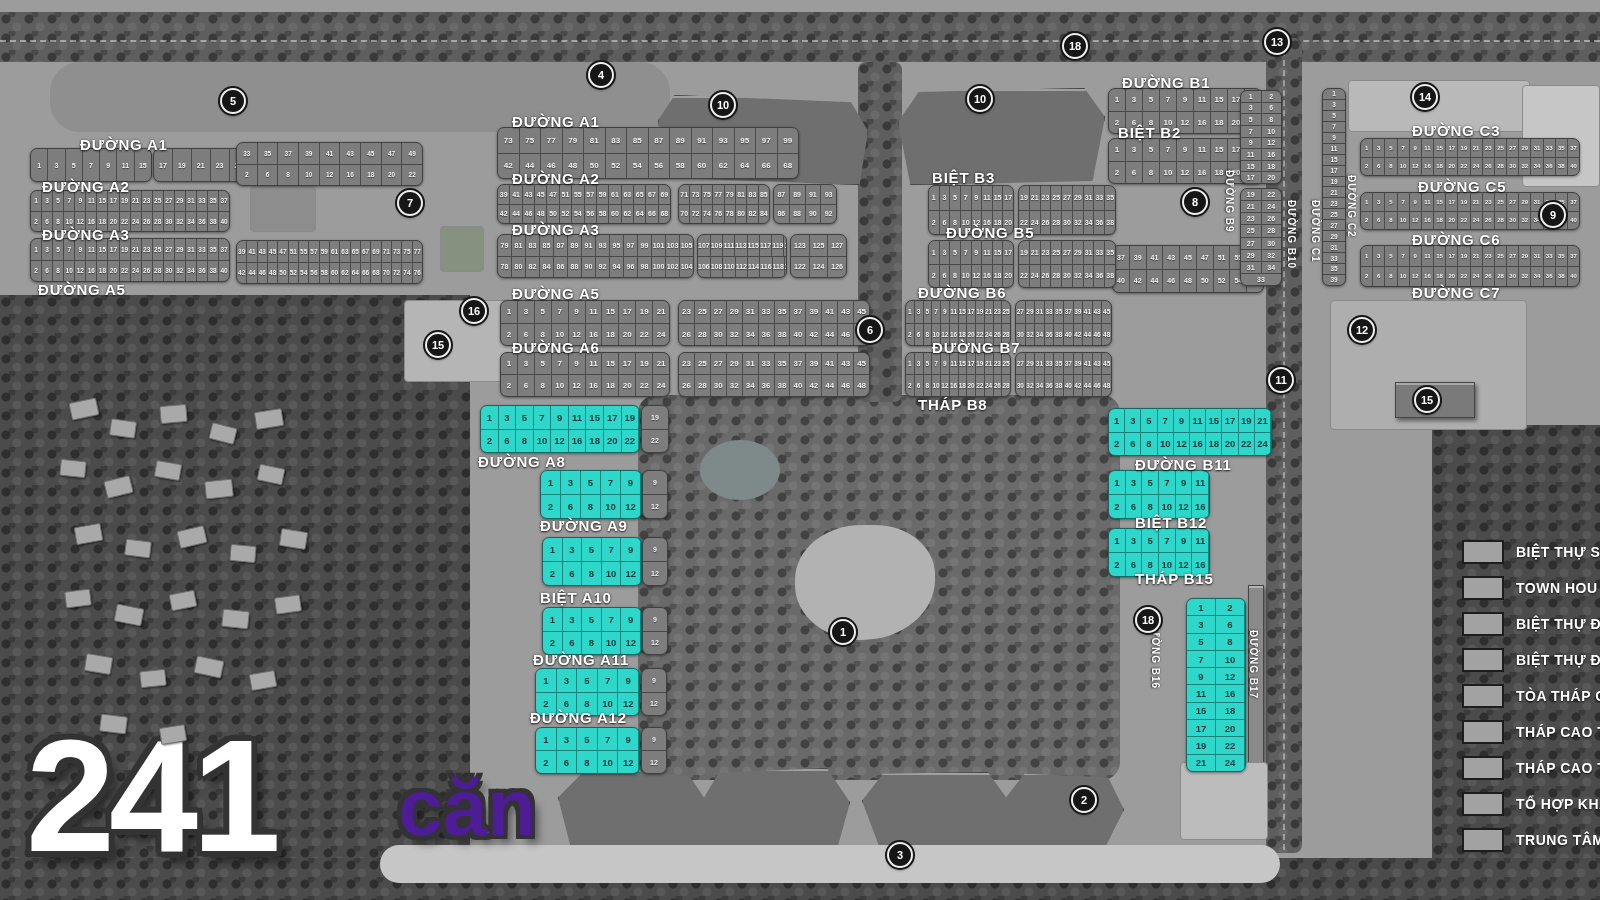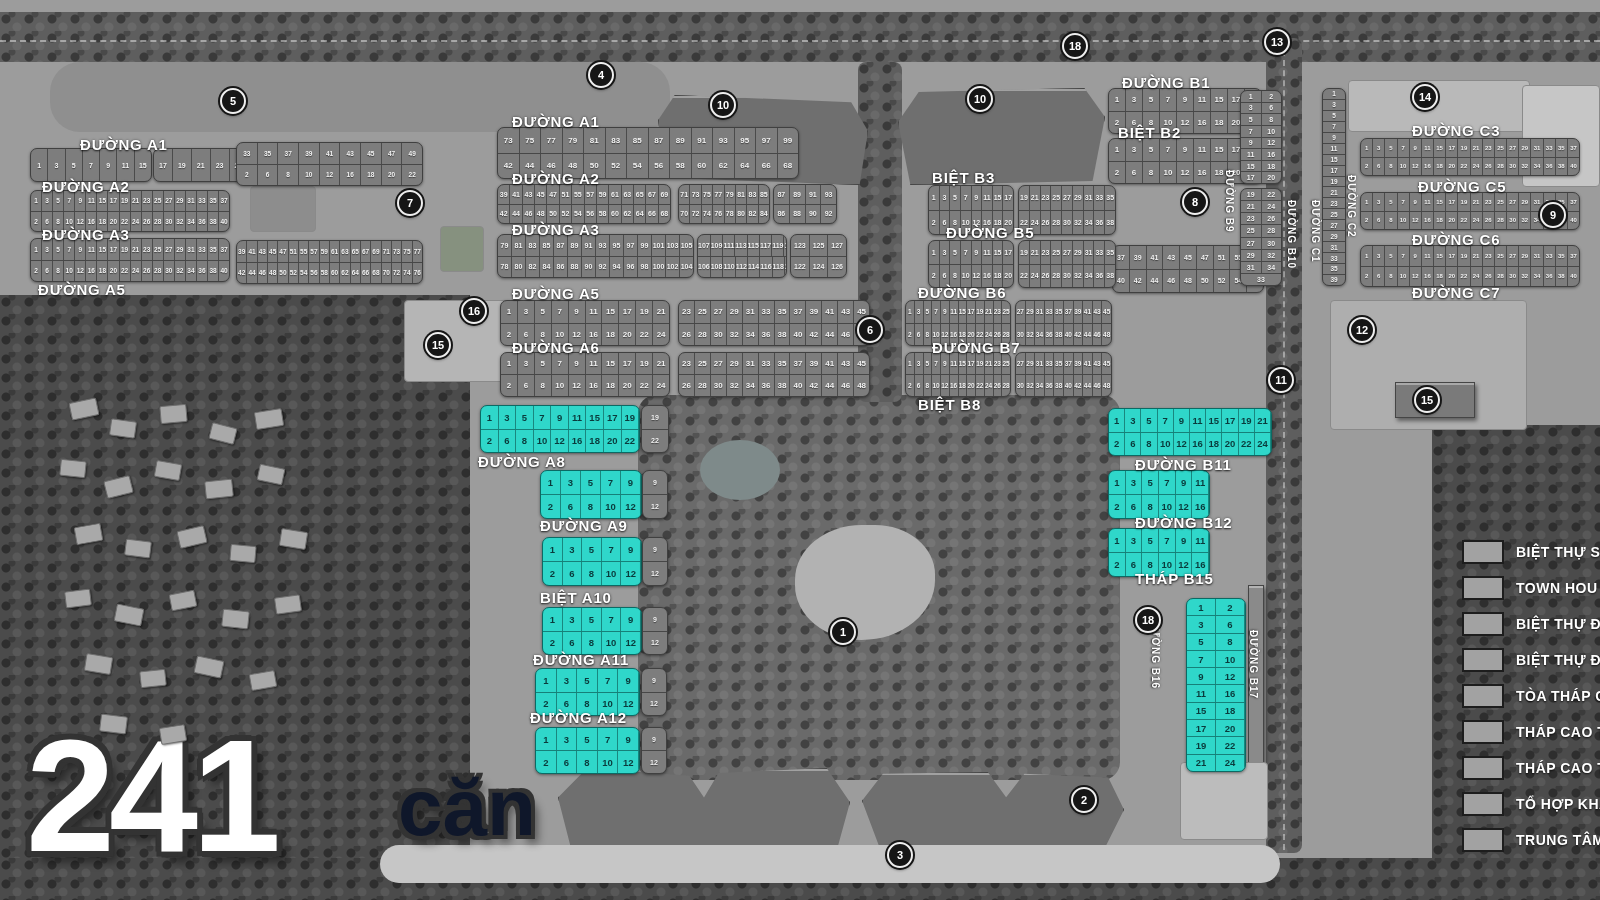--- a/index.html
+++ b/index.html
@@ -64,21 +64,21 @@
   .legend-swatch{width:38px;height:20px;background:#a2a2a2;border:2px solid #1d1d1d;margin-right:12px;flex:0 0 auto;}
   .legend-label{color:#fff;font-weight:bold;font-size:14px;letter-spacing:.5px;white-space:nowrap;text-shadow:0 1px 2px rgba(0,0,0,.8);}
 
   #big-number{
     position:absolute;left:26px;top:716px;
     font-size:160px;line-height:1;font-weight:800;letter-spacing:-6px;color:#ffffff;
     text-shadow:-5px -5px 0 #333,5px -5px 0 #333,-5px 5px 0 #333,5px 5px 0 #333,0 -6px 0 #333,0 6px 0 #333,-6px 0 0 #333,6px 0 0 #333,9px 11px 10px rgba(0,0,0,.45);
   }
   #big-suffix{
     position:absolute;left:398px;top:768px;
-    font-size:80px;line-height:1;font-weight:800;color:#0f172a;
+    font-size:80px;line-height:1;font-weight:800;color:#4c1d95;
     text-shadow:-4px -4px 0 #333,4px -4px 0 #333,-4px 4px 0 #333,4px 4px 0 #333,7px 8px 8px rgba(0,0,0,.45);
     text-align:center;
   }
 </style>
 </head>
 <body>
 
 <div id="map">
 
   <div class="zone treeband dots" style="left:0;top:12px;width:1600px;height:50px;"></div>
@@ -1401,23 +1401,23 @@
     <div class="street" style="left: 540px; top: 517px;">ĐƯỜNG A9</div>
     <div class="street" style="left: 540px; top: 589px;">BIỆT A10</div>
     <div class="street" style="left: 533px; top: 651px;">ĐƯỜNG A11</div>
     <div class="street" style="left: 530px; top: 709px;">ĐƯỜNG A12</div>
     <div class="street" style="left: 1122px; top: 74px;">ĐƯỜNG B1</div>
     <div class="street" style="left: 1118px; top: 124px;">BIỆT B2</div>
     <div class="street" style="left: 932px; top: 169px;">BIỆT B3</div>
     <div class="street" style="left: 932px; top: 224px; padding-left: 14px;">ĐƯỜNG B5</div>
     <div class="street" style="left: 918px; top: 284px;">ĐƯỜNG B6</div>
     <div class="street" style="left: 932px; top: 339px;">ĐƯỜNG B7</div>
-    <div class="street" style="left: 918px; top: 396px;">BIỆT B8</div>
+    <div class="street" style="left: 918px; top: 396px;">THÁP B8</div>
     <div class="street" style="left: 1135px; top: 456px;">ĐƯỜNG B11</div>
-    <div class="street" style="left: 1135px; top: 514px;">ĐƯỜNG B12</div>
+    <div class="street" style="left: 1135px; top: 514px;">BIỆT B12</div>
     <div class="street" style="left: 1135px; top: 570px;">THÁP B15</div>
     <div class="street" style="left: 1412px; top: 122px;">ĐƯỜNG C3</div>
     <div class="street" style="left: 1418px; top: 178px;">ĐƯỜNG C5</div>
     <div class="street" style="left: 1412px; top: 231px;">ĐƯỜNG C6</div>
     <div class="street" style="left: 1412px; top: 284px;">ĐƯỜNG C7</div>
     <div class="street v" style="left: 1224px; top: 170px;">ĐƯỜNG B9</div>
     <div class="street v" style="left: 1286px; top: 200px;">ĐƯỜNG B10</div>
     <div class="street v" style="left: 1310px; top: 200px;">ĐƯỜNG C1</div>
     <div class="street v" style="left: 1346px; top: 175px;">ĐƯỜNG C2</div>
     <div class="street v" style="left: 1150px; top: 620px;">ĐƯỜNG B16</div>

